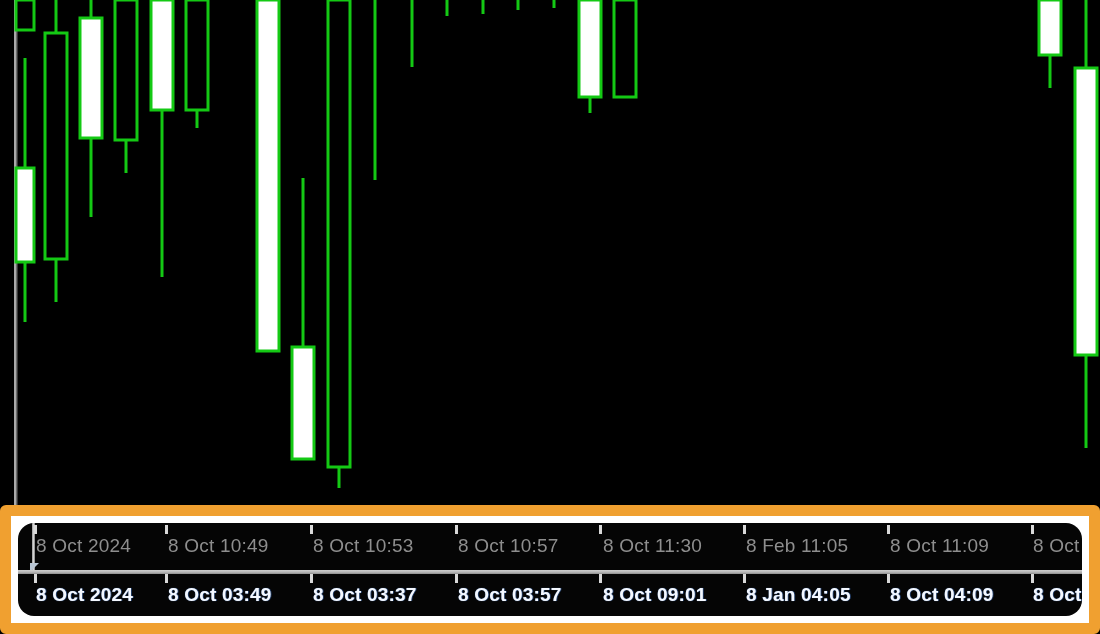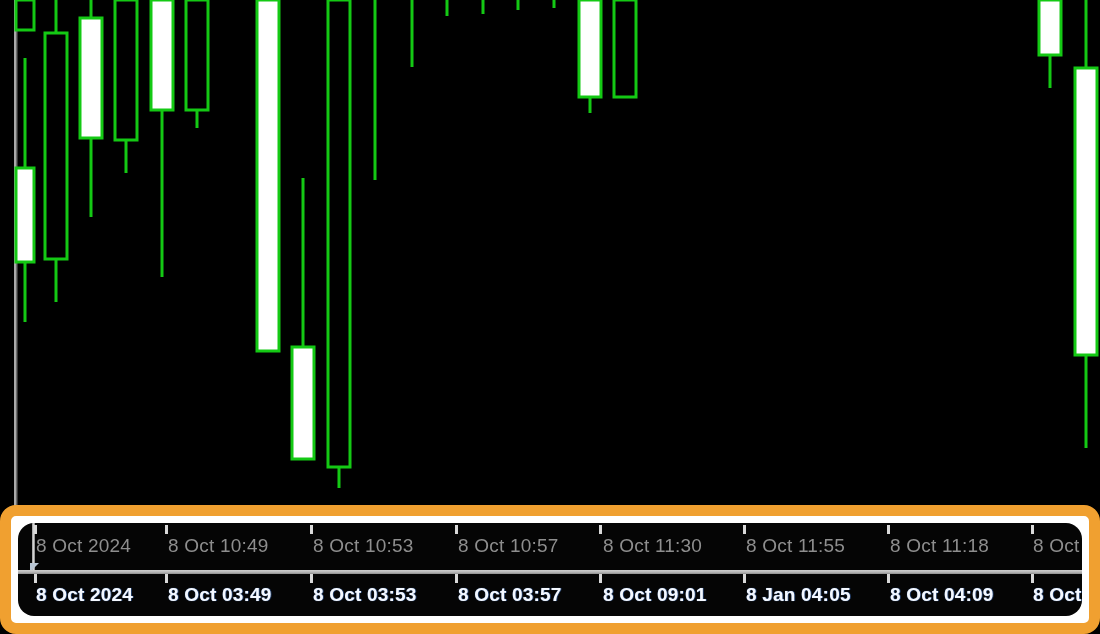--- a/index.html
+++ b/index.html
@@ -32,21 +32,21 @@
   #plot-svg { display: block; width: 1100px; height: 514px; }
 
   
   #axis-highlight {
     position: absolute;
     left: 0;
     top: 505px;
     width: 1100px;
     height: 129px;
     border: 11px solid var(--accent, #F0A030);
-    border-radius: 16px;
+    border-radius: 6px;
     padding: 7px;
     background: #ffffff;
     overflow: hidden;
   }
 
   #axis-inner {
     position: relative;
     width: 100%;
     height: 100%;
     background: #050505;
@@ -241,46 +241,46 @@
           <div class="tick-group" style="left: 440px;">
             <div class="tick-mark" style="left: -3px;"></div>
             <div class="tick-label">8 Oct 10:57</div>
           </div>
           <div class="tick-group" style="left: 585px;">
             <div class="tick-mark" style="left: -4px;"></div>
             <div class="tick-label">8 Oct 11:30</div>
           </div>
           <div class="tick-group" style="left: 728px;">
             <div class="tick-mark" style="left: -3px;"></div>
-            <div class="tick-label">8 Oct 11:55</div>
+            <div class="tick-label">8 Feb 11:05</div>
           </div>
           <div class="tick-group" style="left: 872px;">
             <div class="tick-mark" style="left: -3px;"></div>
-            <div class="tick-label">8 Oct 11:18</div>
+            <div class="tick-label">8 Oct 11:09</div>
           </div>
           <div class="tick-group" style="left: 1015px;">
             <div class="tick-mark" style="left: -2px;"></div>
             <div class="tick-label">8 Oct 1</div>
           </div>
         </div>
 
       <div id="axis-divider"></div>
 
       <div class="axis-row" id="axis-row-lower">
           <div class="tick-group" style="left: 18px;">
             <div class="tick-mark" style="left: -2px;"></div>
             <div class="tick-label">8 Oct 2024</div>
           </div>
           <div class="tick-group" style="left: 150px;">
             <div class="tick-mark" style="left: -3px;"></div>
             <div class="tick-label">8 Oct 03:49</div>
           </div>
           <div class="tick-group" style="left: 295px;">
             <div class="tick-mark" style="left: -3px;"></div>
-            <div class="tick-label">8 Oct 03:53</div>
+            <div class="tick-label">8 Oct 03:37</div>
           </div>
           <div class="tick-group" style="left: 440px;">
             <div class="tick-mark" style="left: -3px;"></div>
             <div class="tick-label">8 Oct 03:57</div>
           </div>
           <div class="tick-group" style="left: 585px;">
             <div class="tick-mark" style="left: -4px;"></div>
             <div class="tick-label">8 Oct 09:01</div>
           </div>
           <div class="tick-group" style="left: 728px;">

